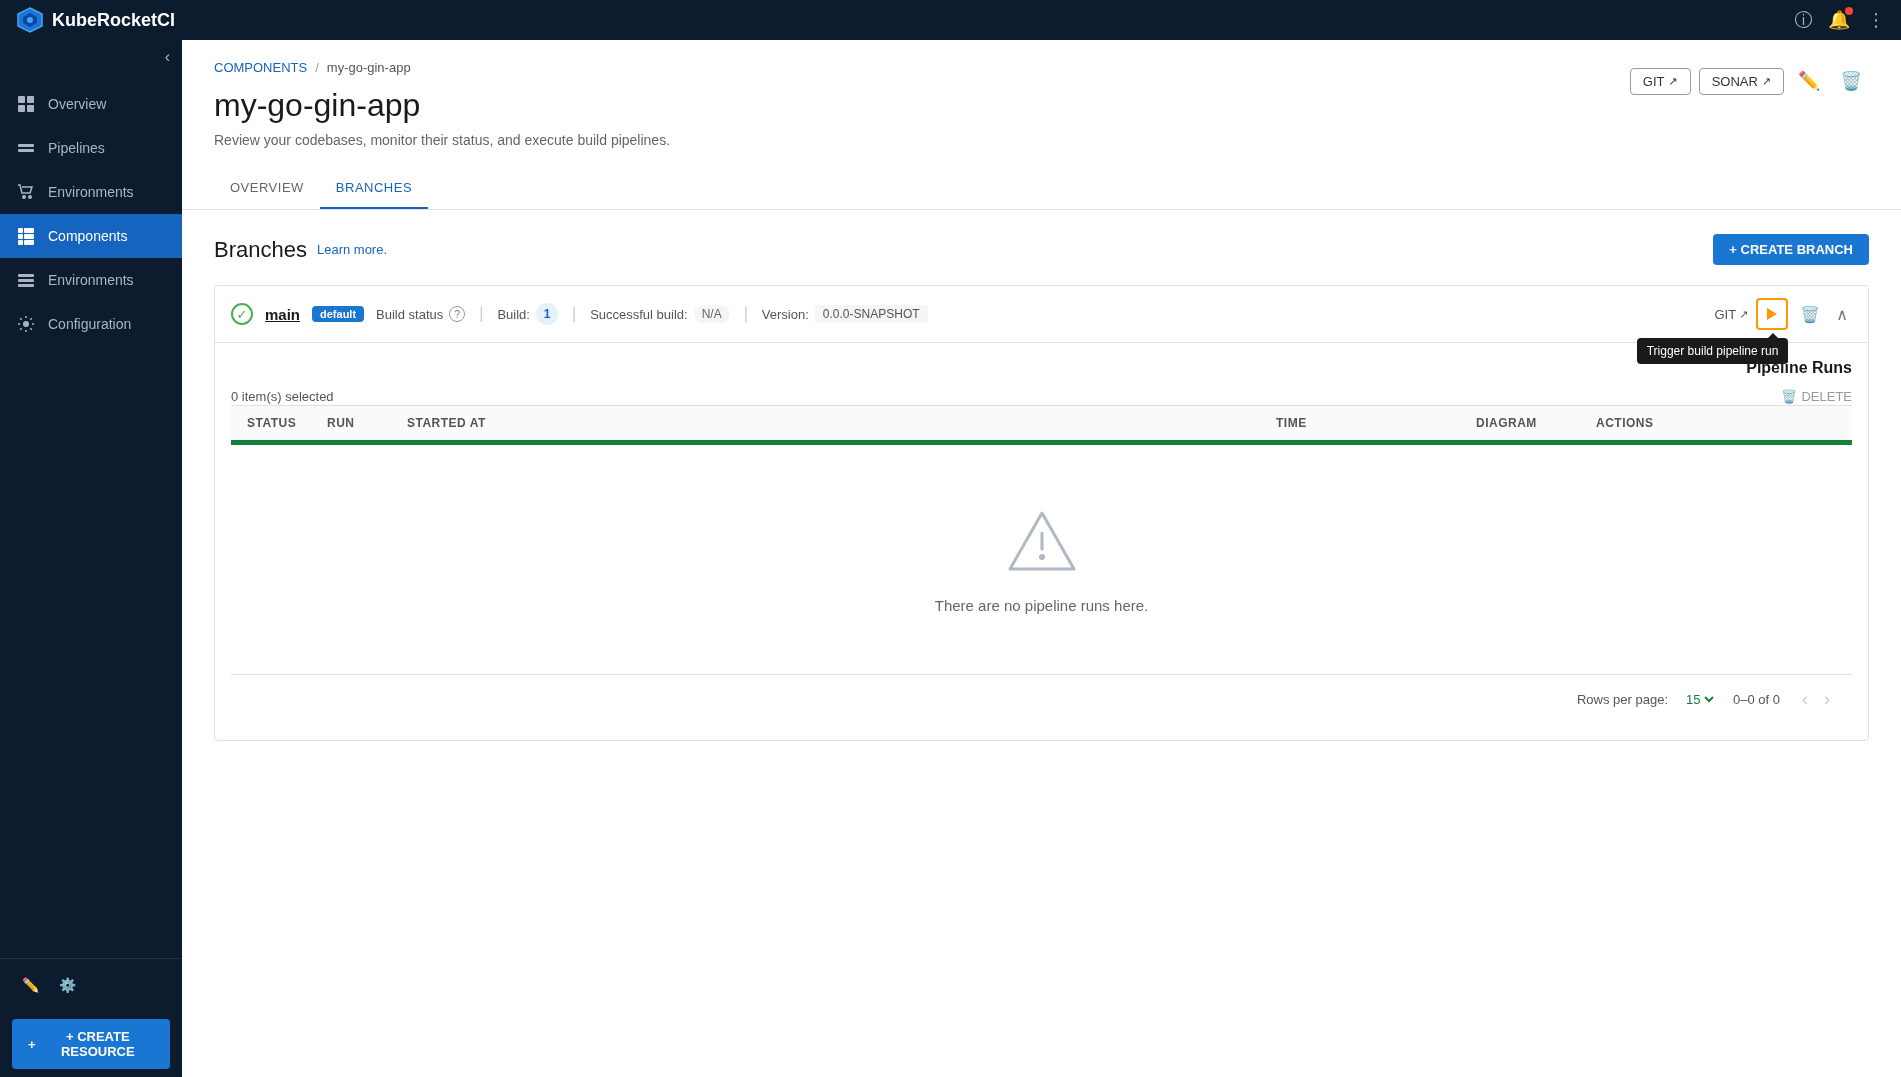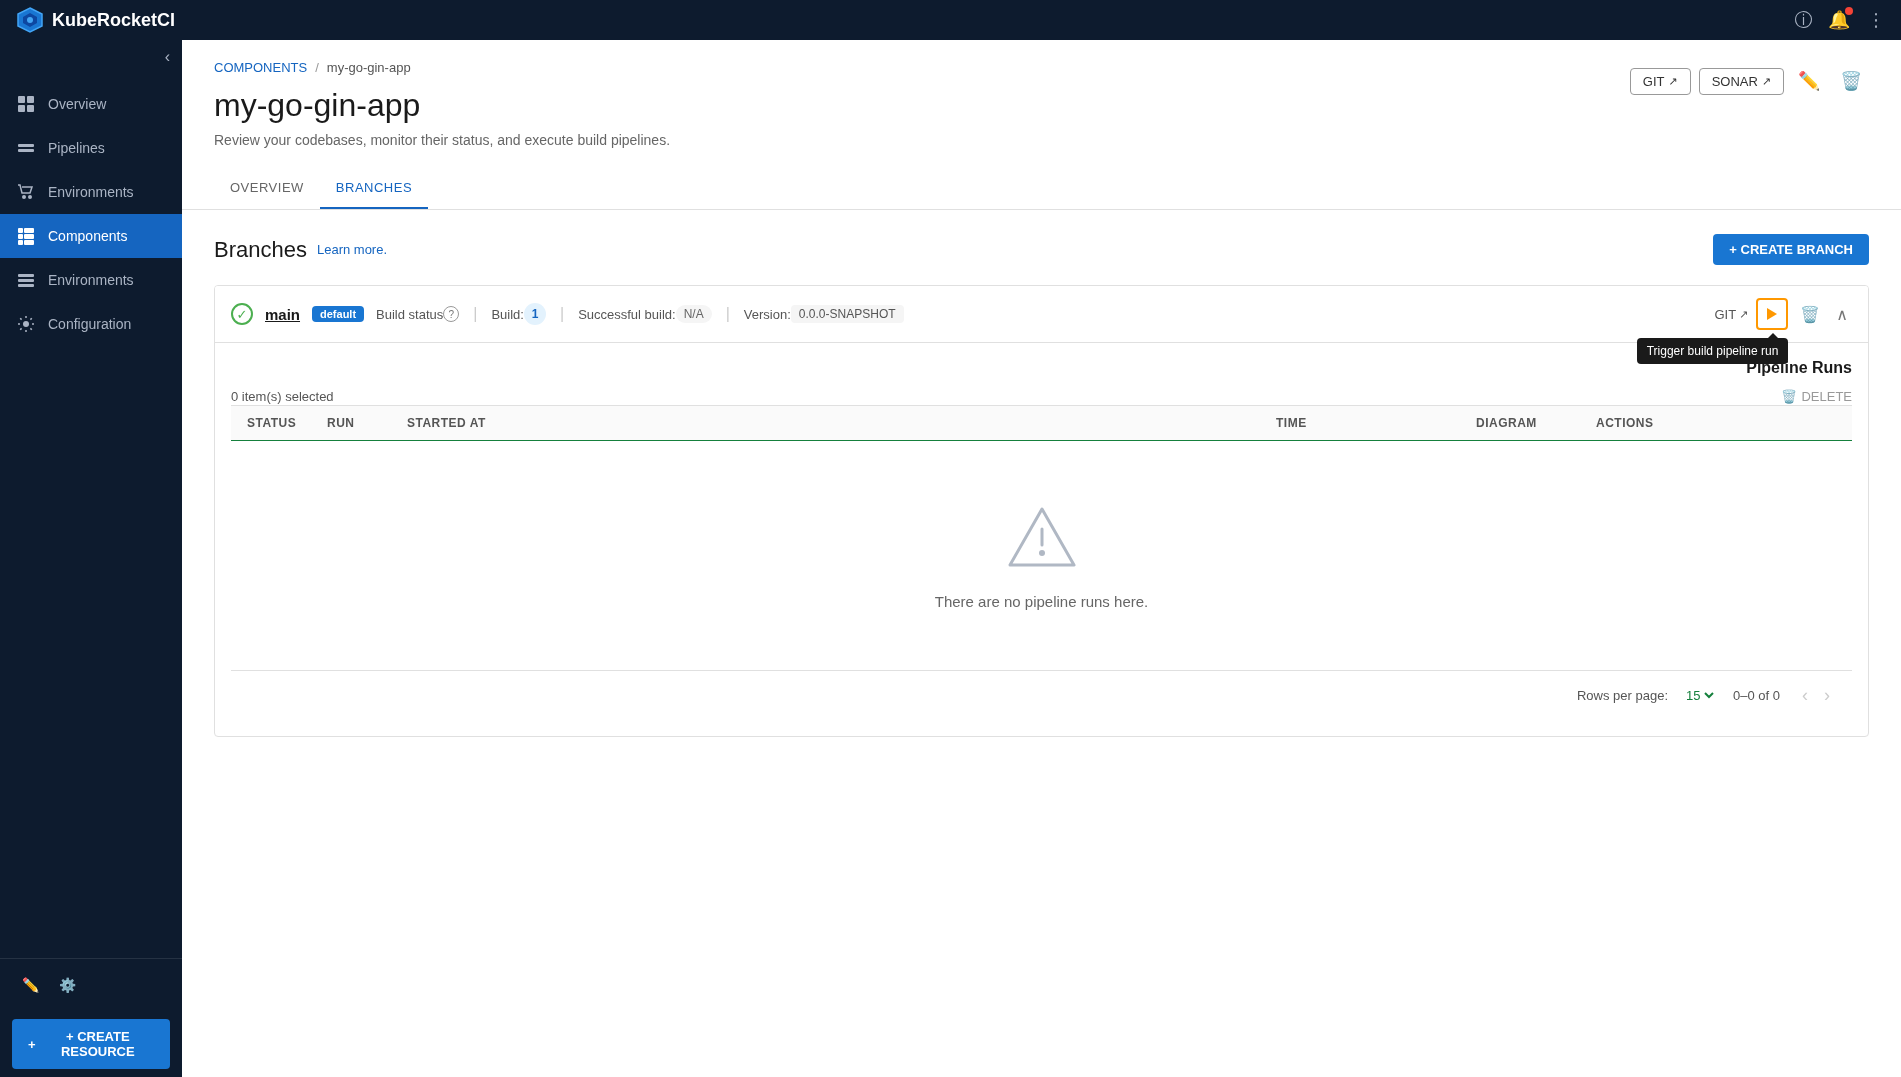--- a/index.html
+++ b/index.html
@@ -250,21 +250,21 @@
       background: #1976d2;
       color: white;
       padding: 2px 8px;
       border-radius: 4px;
       font-size: 11px;
       font-weight: 600;
     }
     .branch-meta {
       display: flex;
       align-items: center;
-      gap: 0;
+      gap: 6px;
       font-size: 13px;
       color: #555;
     }
     .branch-meta-sep { color: #ccc; margin: 0 2px; }
     .build-count {
       background: #e3f2fd;
       color: #1565c0;
       border-radius: 50%;
       width: 22px;
       height: 22px;
@@ -382,21 +382,21 @@
       background: none;
       border: none;
     }
 
     
     .table-container { border-top: 1px solid #e0e0e0; }
     .table-header {
       display: grid;
       grid-template-columns: 80px 80px 1fr 200px 120px 120px 120px;
       padding: 10px 16px;
-      border-bottom: 1px solid #15803d;
+      border-bottom: 5px solid #15803d;
       background: #fafafa;
     }
     .table-col-header {
       font-size: 12px;
       font-weight: 600;
       color: #555;
       text-transform: uppercase;
       letter-spacing: 0.5px;
     }
 

